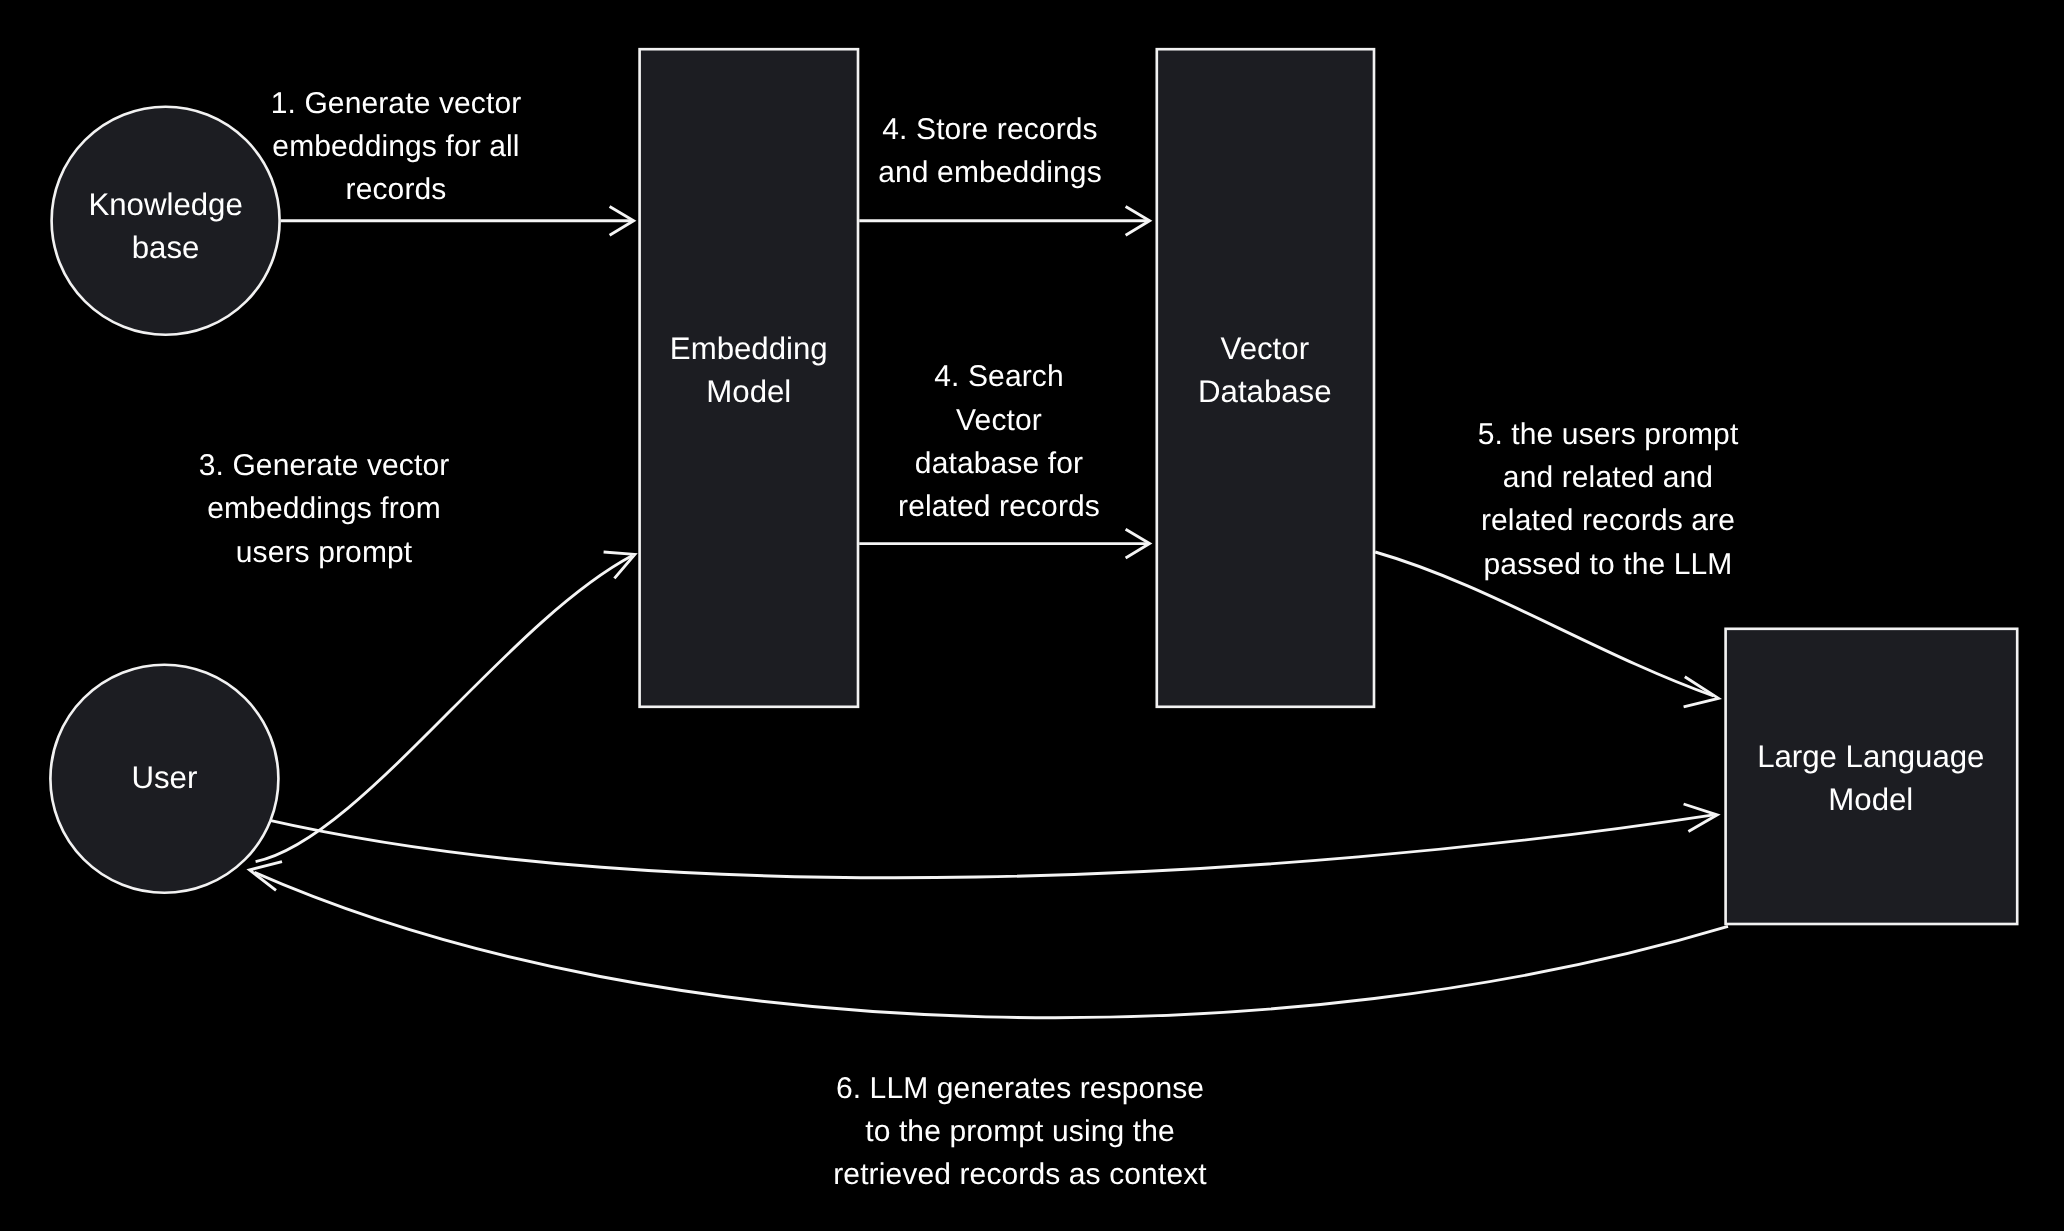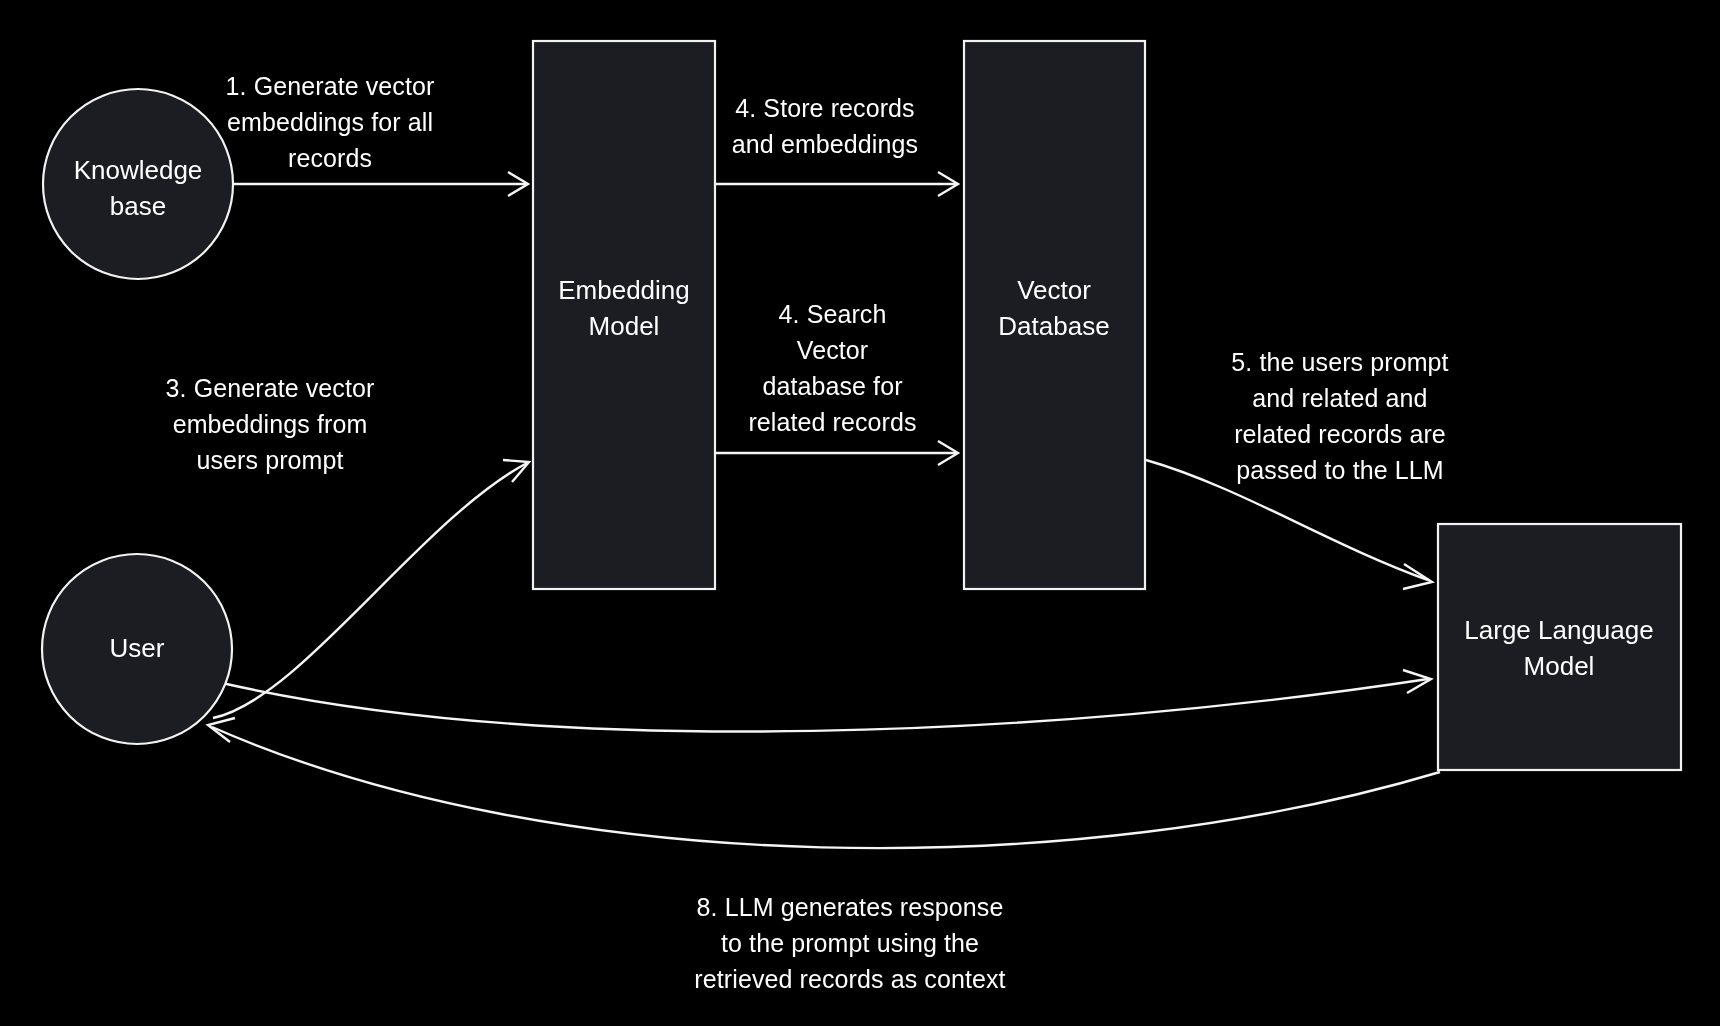--- a/index.html
+++ b/index.html
@@ -153,17 +153,17 @@
   <div class="edge-label" style="left:705px; top:296px; width:255px;">4. Search
 Vector
 database for
 related records</div>
 
   <div class="edge-label" style="left:1195px; top:344px; width:290px;">5. the users prompt
 and related and
 related records are
 passed to the LLM</div>
 
-  <div class="edge-label" style="left:620px; top:889px; width:460px;">8. LLM generates response
+  <div class="edge-label" style="left:620px; top:889px; width:460px;">6. LLM generates response
 to the prompt using the
 retrieved records as context</div>
 
 </div>
 
 </body></html>

